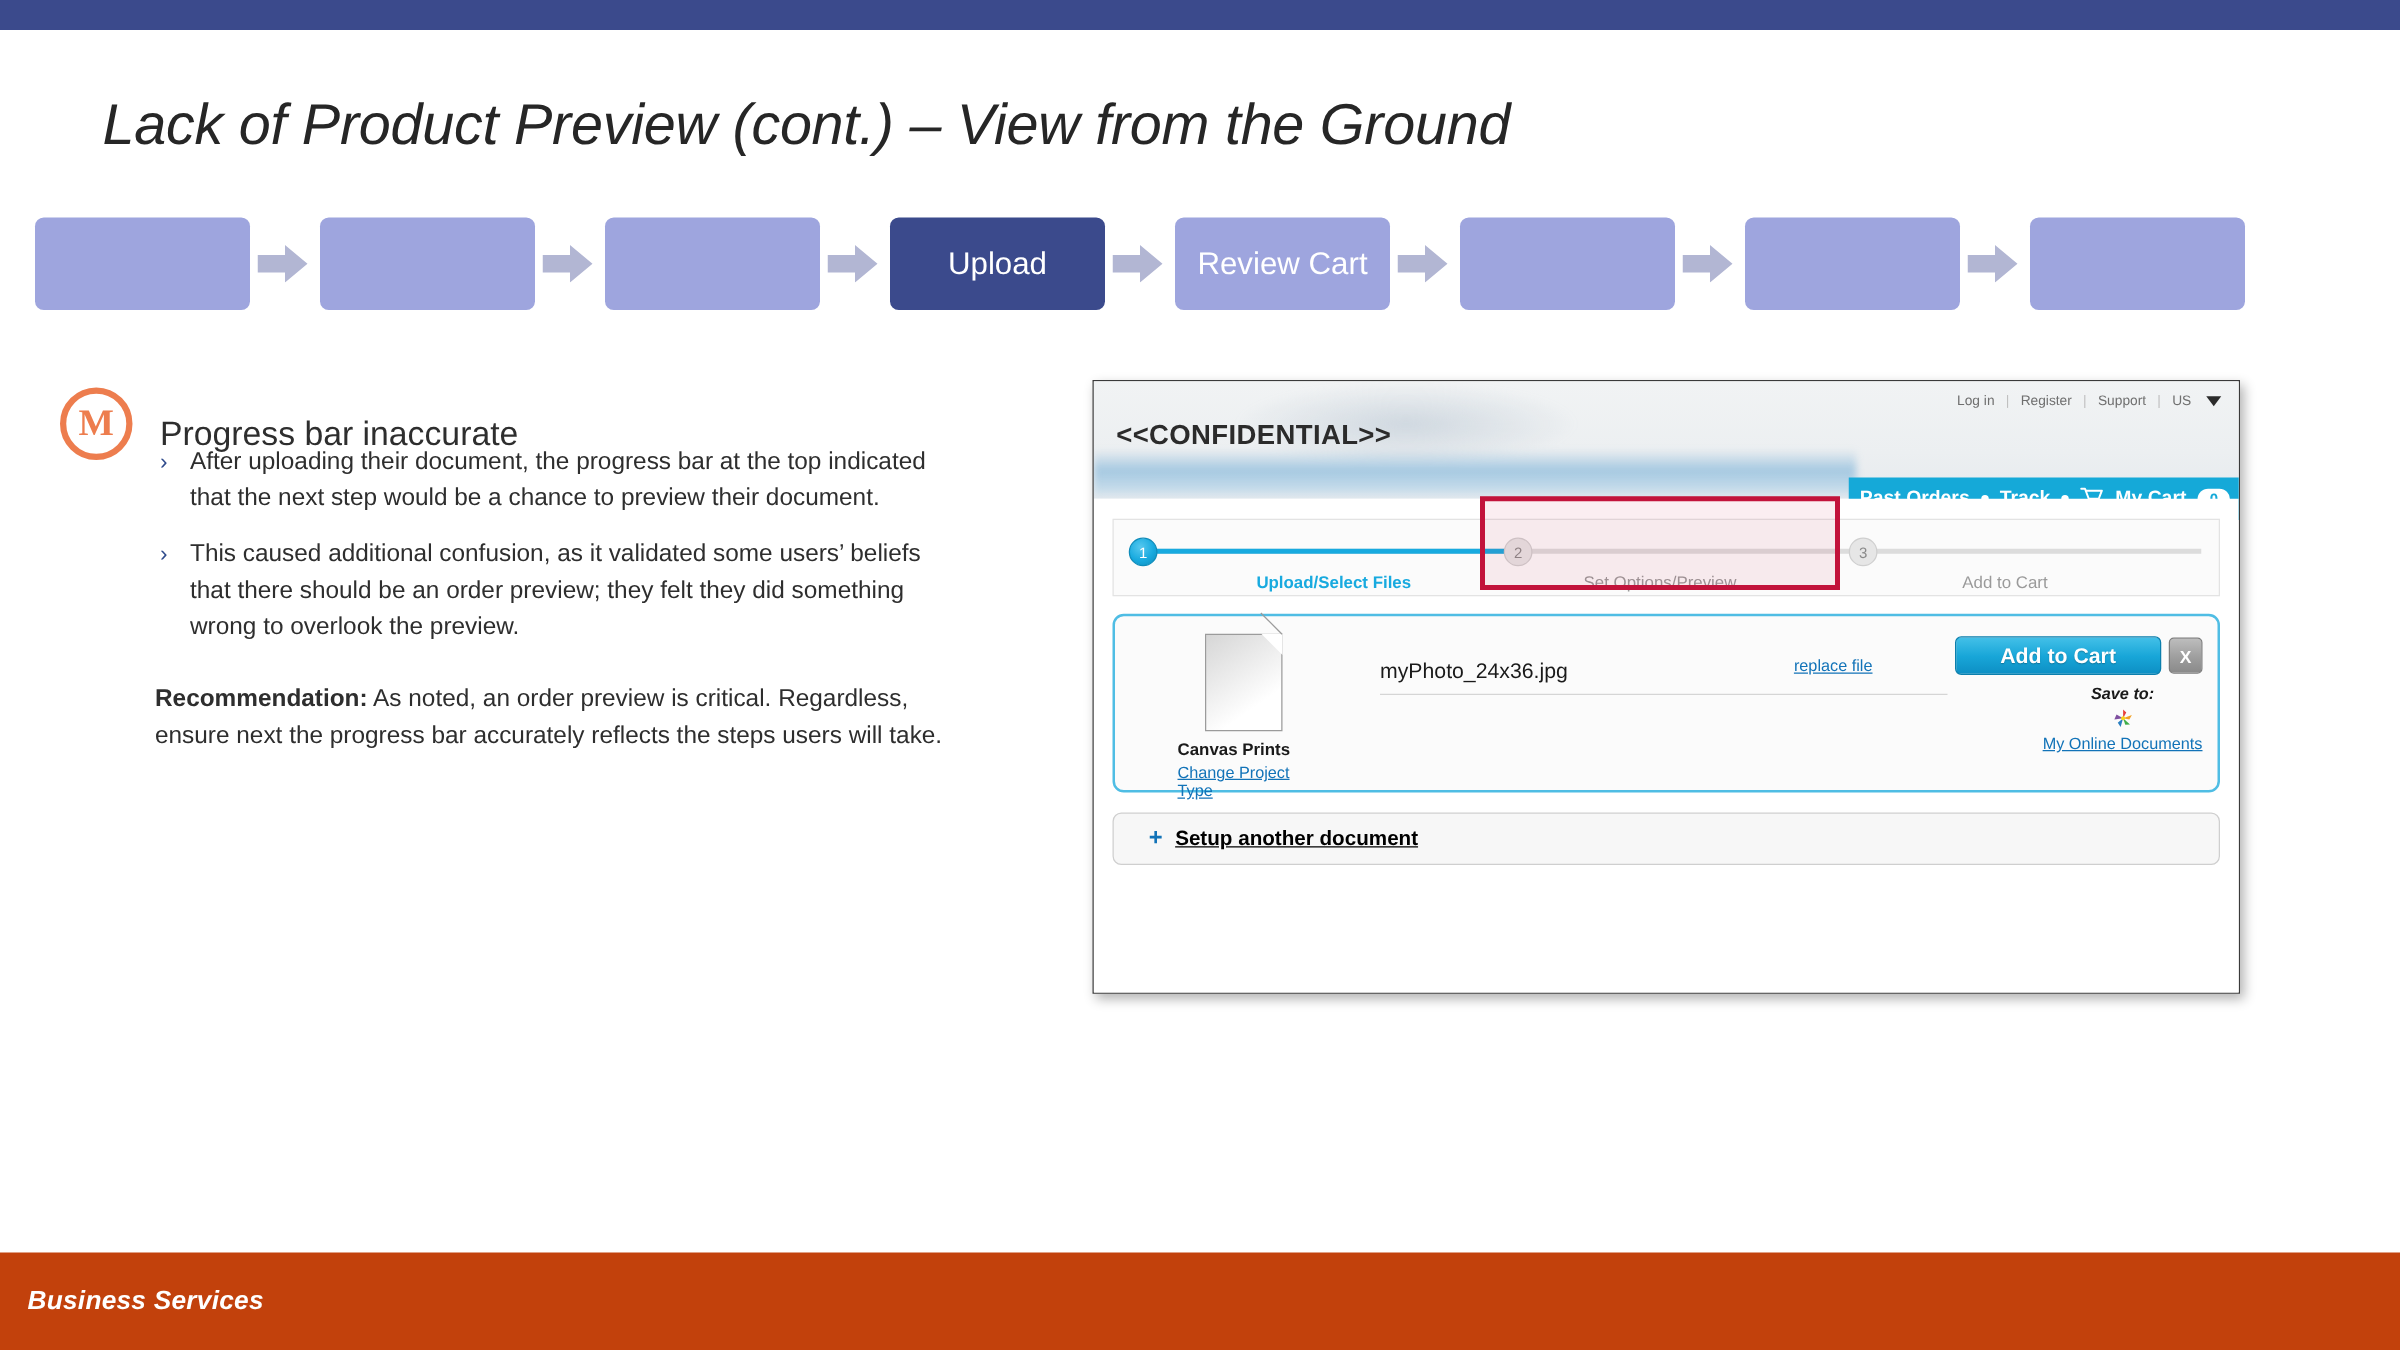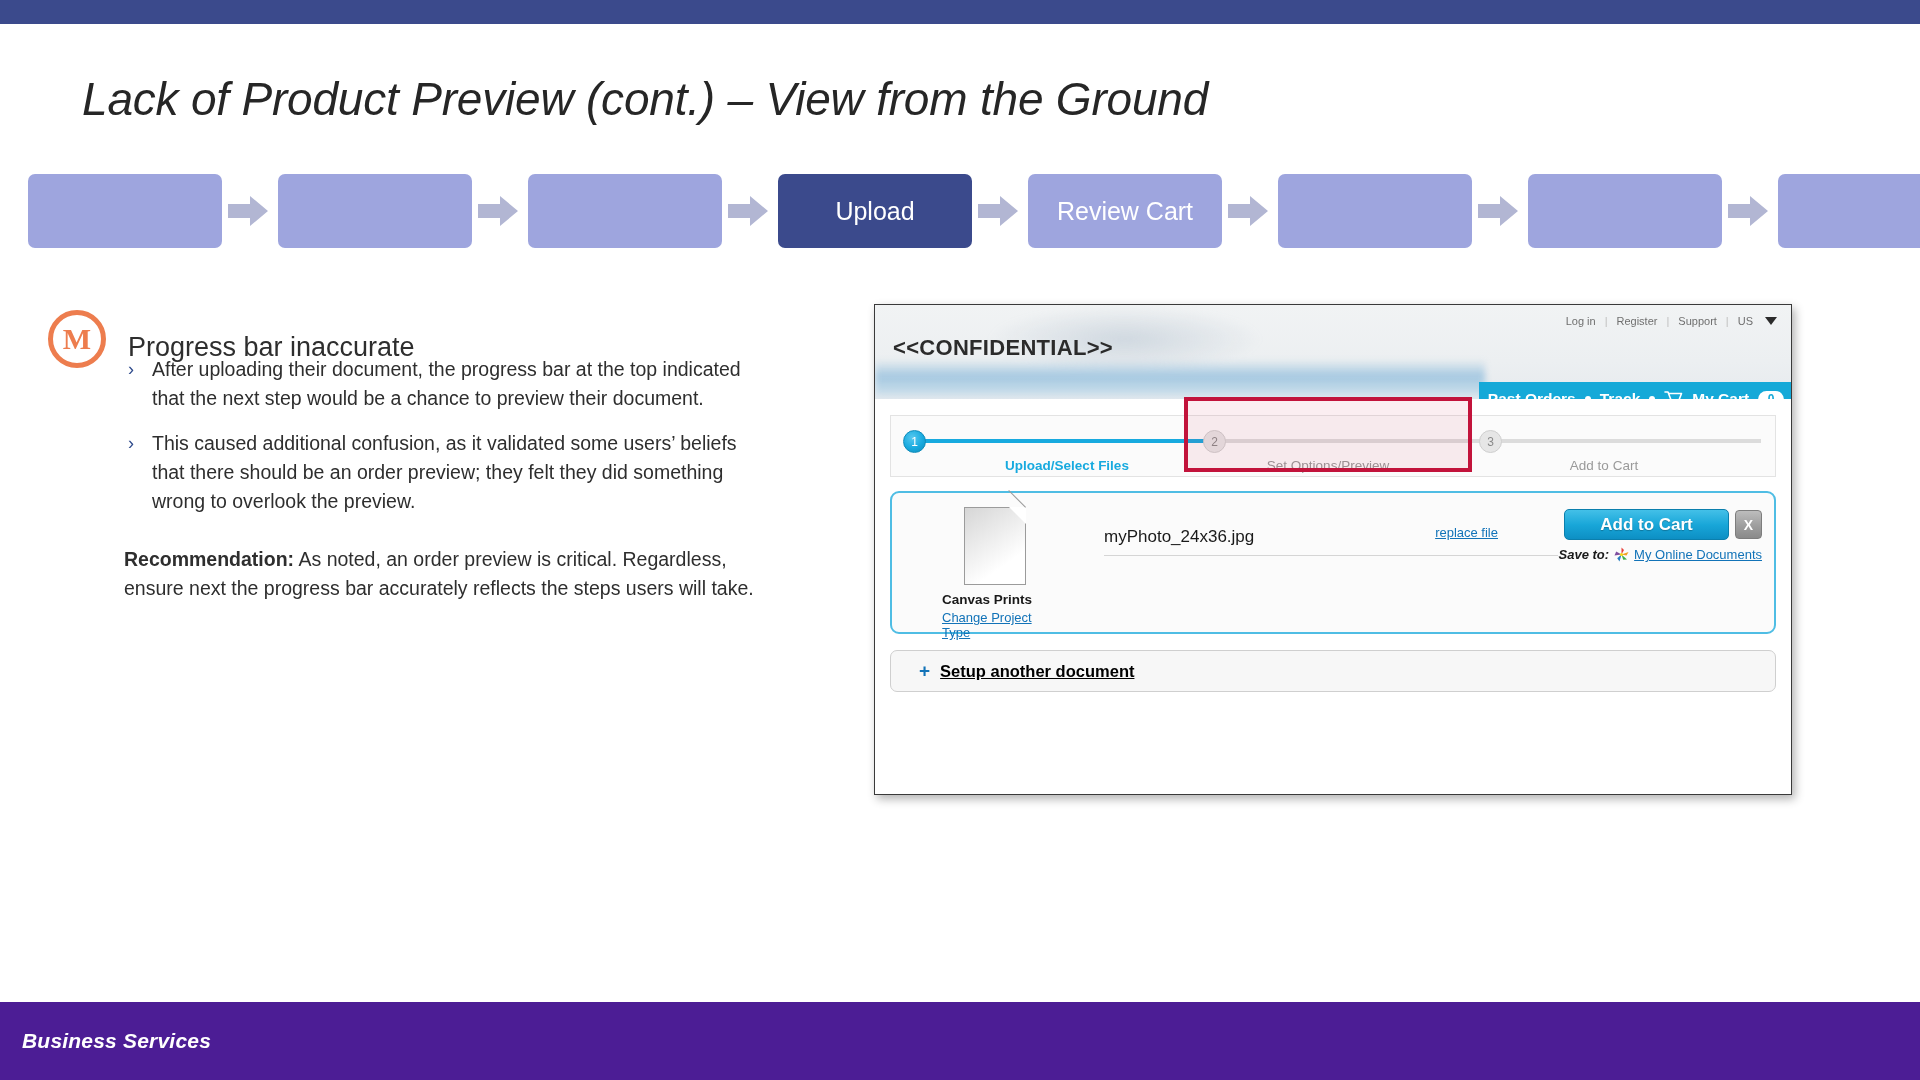--- a/index.html
+++ b/index.html
@@ -19,21 +19,21 @@
 
   
   .top-band {
     position: absolute; left: 0; top: 0;
     width: 1920px; height: 24px;
     background: #3b4a8c;
   }
   .bottom-band {
     position: absolute; left: 0; bottom: 0;
     width: 1920px; height: 78px;
-    background: #4c1d95;
+    background: #c2410c;
   }
   .bottom-band-label {
     position: absolute; left: 22px; top: 27px;
     color: #ffffff; font-size: 21px;
     font-style: italic; font-weight: 600;
     letter-spacing: .2px;
     font-family: "Liberation Sans", sans-serif;
   }
 
   
@@ -46,21 +46,21 @@
     white-space: nowrap;
   }
 
   
   .process {
     position: absolute; left: 28px; top: 168px;
     width: 1840px; height: 86px;
     display: flex; align-items: center;
   }
   .pbox {
-    width: 194px; height: 74px;
+    width: 172px; height: 74px;
     border-radius: 7px;
     background: #9ea5de;
     display: flex; align-items: center; justify-content: center;
     color: #ffffff; font-size: 25px;
     flex: 0 0 auto;
   }
   .pbox.active { background: #3b4a8c; }
   .parrow {
     flex: 0 0 auto;
     width: 56px; height: 74px;
@@ -290,21 +290,21 @@
   .xbtn {
     width: 27px; height: 29px; border-radius: 4px;
     background: linear-gradient(180deg,#bdbdbd 0%, #9e9e9e 55%, #8a8a8a 100%);
     border: 1px solid #7d7d7d;
     color: #ffffff; font-size: 14px; font-weight: 700;
     display: flex; align-items: center; justify-content: center;
   }
   .saveto {
     margin-top: 7px;
     display: flex; align-items: center; gap: 5px;
-    font-size: 13px; color: #1a1a1a;
+    font-size: 13px; color: #1a1a1a; flex-direction: column;
   }
   .saveto .lbl { font-style: italic; font-weight: 700; }
   .saveto a { color: #1273b8; text-decoration: underline; }
   .pinwheel { width: 15px; height: 15px; }
 
   
   .setup-row {
     position: relative;
     margin-top: 16px;
     height: 42px;

